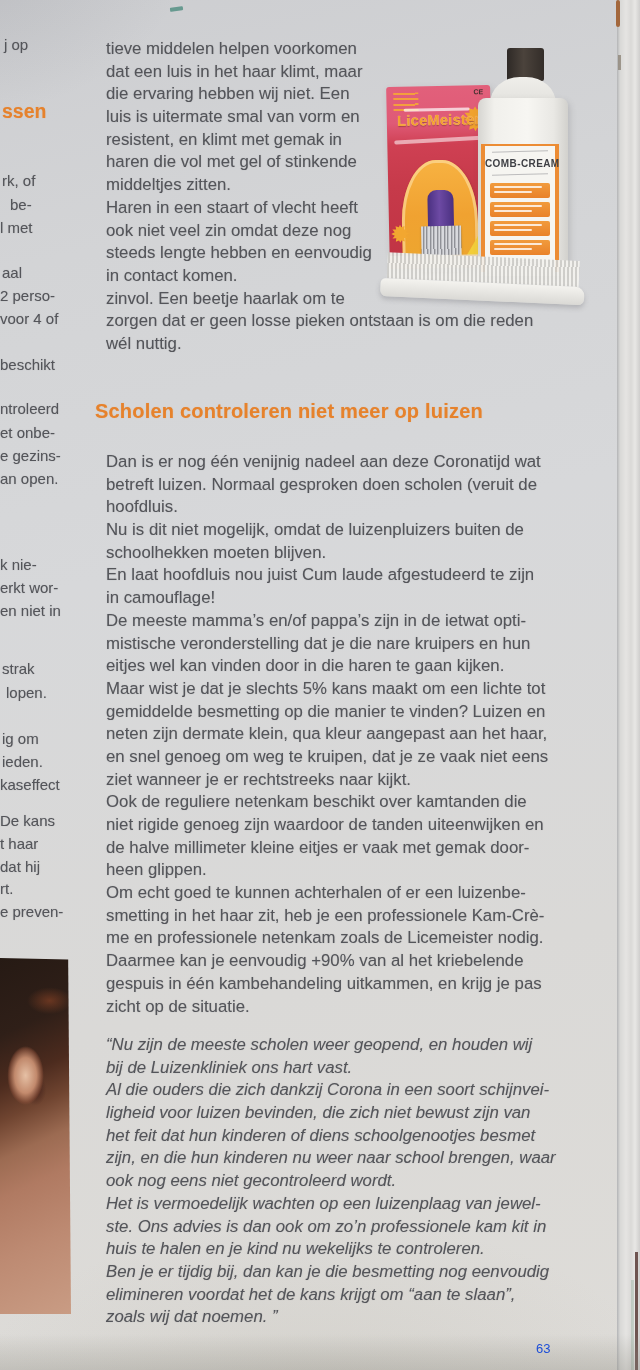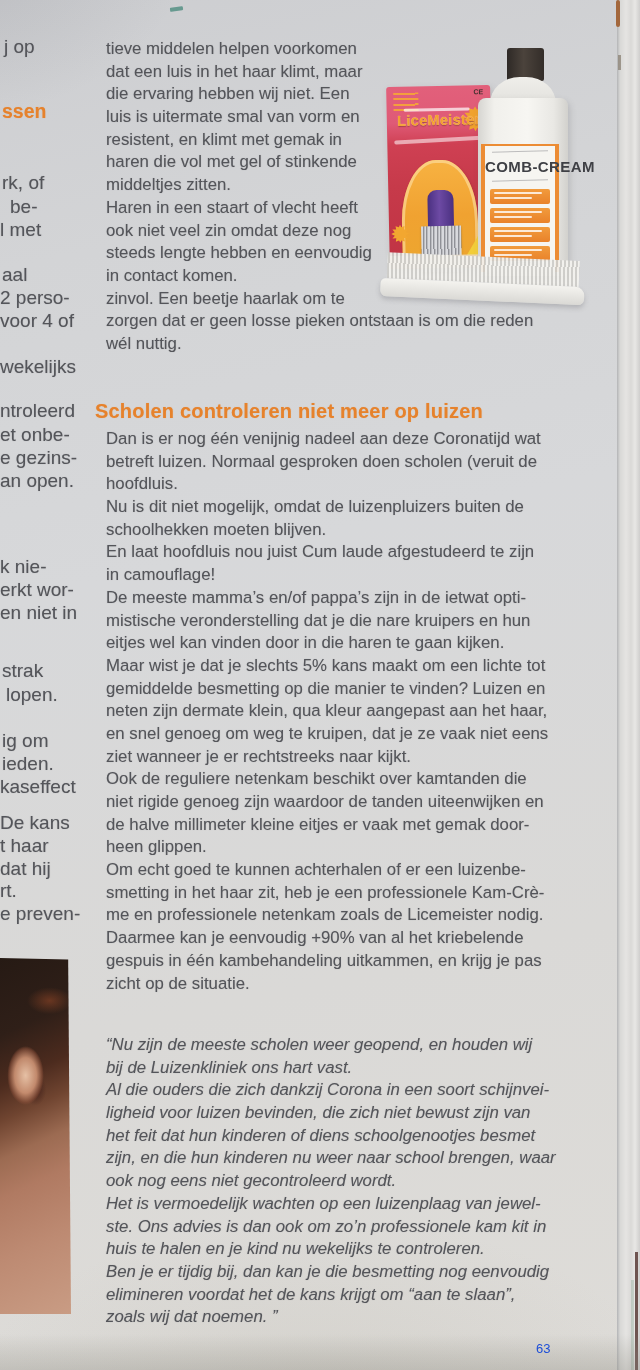--- a/index.html
+++ b/index.html
@@ -16,21 +16,21 @@
   .edge-dash-top{position:absolute;right:20px;top:0;width:4px;height:27px;background:#a3673c;border-radius:2px;}
   .edge-dash-mid{position:absolute;right:19px;top:55px;width:3px;height:15px;background:#8d8578;opacity:.8;}
   .edge-dash-bottom{position:absolute;right:2px;bottom:0;width:3px;height:118px;background:#6e5450;}
   .edge-tint{position:absolute;right:6px;bottom:0;width:3px;height:90px;background:#9db3a4;opacity:.45;}
   .bottom-shade{position:absolute;left:0;right:0;bottom:0;height:36px;
     background:linear-gradient(180deg,rgba(150,148,138,0) 0%,rgba(150,148,138,0.22) 55%,rgba(138,136,126,0.32) 100%);}
   .top-mark{position:absolute;left:170px;top:7px;width:13px;height:4px;background:#4d8c80;
     opacity:.8;border-radius:1px;transform:rotate(-8deg);}
 
   
-  .frag{position:absolute;left:2px;font-size:19px;color:#54555a;white-space:nowrap;
+  .frag{position:absolute;left:2px;font-size:15px;color:#54555a;white-space:nowrap;
     text-shadow:0 0 1px rgba(84,85,90,.35);}
   .frag-orange{color:#e6822c;font-weight:bold;font-size:19.5px;text-shadow:0 0 1px rgba(230,130,44,.4);text-align:center;}
   .textblock{position:absolute;left:95px;}
   .tline{height:22.7px;line-height:22.7px;font-size:16.8px;color:#54555a;white-space:nowrap;
     text-shadow:0 0 1px rgba(84,85,90,.35);margin-left:11px;}
   .quote .tline{font-style:italic;}
   .article-heading{position:absolute;left:95px;top:400px;font-size:20px;font-weight:bold;
     color:#e6822c;white-space:nowrap;letter-spacing:.2px;text-shadow:0 0 1px rgba(230,130,44,.4);}
   .page-number{position:absolute;left:536px;top:1341px;font-size:13px;color:#1d4ed8;}
 
@@ -79,21 +79,21 @@
   .bottle-cap{position:absolute;left:29px;top:2px;width:37px;height:33px;border-radius:3px 3px 2px 2px;
     background:linear-gradient(90deg,#2e2926 0%,#4b433c 45%,#332d29 100%);}
   .bottle-neck{position:absolute;left:12px;top:31px;width:66px;height:28px;
     background:linear-gradient(180deg,#efeeea,#e2e1dd);border-radius:45% 45% 0 0 / 95% 95% 0 0;}
   .bottle-body{position:absolute;left:0;top:52px;width:90px;height:178px;border-radius:8px 8px 4px 4px;
     background:linear-gradient(90deg,#d6d5d1 0%,#f1f0ec 18%,#f7f6f2 55%,#e9e8e4 84%,#d2d1cd 100%);
     box-shadow:2px 3px 6px rgba(90,90,95,.22);}
   .bottle-label{position:absolute;left:3px;top:46px;width:70px;height:126px;background:#f6f5f1;
     border-left:4px solid #ec8c34;border-right:4px solid #ec8c34;border-top:2px solid #ec8c34;}
   .label-wave{height:0;border-top:1px solid rgba(120,120,126,.45);margin:5px 7px 0;transform:rotate(-1.5deg);}
-  .bottle-title{margin-top:6px;text-align:center;font-size:15px;font-weight:bold;letter-spacing:.4px;
+  .bottle-title{margin-top:6px;text-align:center;font-size:10px;font-weight:bold;letter-spacing:.4px;
     color:#3f4045;white-space:nowrap;}
   .bands{margin-top:8px;}
   .band{height:15px;margin:4px 5px;border-radius:2px;position:relative;
     background:linear-gradient(180deg,#f19b3d,#e9822a);}
   .band i{position:absolute;left:4px;height:2px;background:rgba(255,255,255,.8);border-radius:1px;display:block;}
   .band i:nth-child(1){top:3px;width:80%;}
   .band i:nth-child(2){top:8px;width:64%;}
   .bottle-brand{position:absolute;left:0;width:100%;bottom:10px;text-align:center;font-size:7px;
     letter-spacing:1.2px;color:#8c8c90;}
 
@@ -118,21 +118,21 @@
 
 <div>
   <div class="frag" style="top:36px;left:4px">j op</div>
   <div class="frag frag-orange" style="top:100px">ssen</div>
   <div class="frag" style="top:172px">rk, of</div>
   <div class="frag" style="top:196px;left:10px">be-</div>
   <div class="frag" style="top:219px;left:0">l met</div>
   <div class="frag" style="top:264px">aal</div>
   <div class="frag" style="top:287px;left:0">2 perso-</div>
   <div class="frag" style="top:310px;left:0">voor 4 of</div>
-  <div class="frag" style="top:356px;left:0">wekelijks</div>
+  <div class="frag" style="top:356px;left:0">beschikt</div>
   <div class="frag" style="top:400px;left:0">ntroleerd</div>
   <div class="frag" style="top:424px;left:0">et onbe-</div>
   <div class="frag" style="top:447px;left:0">e gezins-</div>
   <div class="frag" style="top:470px;left:0">an open.</div>
   <div class="frag" style="top:556px;left:0">k nie-</div>
   <div class="frag" style="top:579px;left:0">erkt wor-</div>
   <div class="frag" style="top:602px;left:0">en niet in</div>
   <div class="frag" style="top:660px">strak</div>
   <div class="frag" style="top:684px;left:6px">lopen.</div>
   <div class="frag" style="top:730px">ig om</div>
@@ -155,21 +155,21 @@
     <div class="tline">middeltjes zitten.</div>
     <div class="tline">Haren in een staart of vlecht heeft</div>
     <div class="tline">ook niet veel zin omdat deze nog</div>
     <div class="tline">steeds lengte hebben en eenvoudig</div>
     <div class="tline">in contact komen.</div>
     <div class="tline">zinvol. Een beetje haarlak om te</div>
     <div class="tline">zorgen dat er geen losse pieken ontstaan is om die reden</div>
     <div class="tline">wél nuttig.</div>
   </div>
 <div class="article-heading">Scholen controleren niet meer op luizen</div>
-<div class="textblock" style="top:428px">
+<div class="textblock" style="top:451px">
     <div class="tline">Dan is er nog één venijnig nadeel aan deze Coronatijd wat</div>
     <div class="tline">betreft luizen. Normaal gesproken doen scholen (veruit de</div>
     <div class="tline">hoofdluis.</div>
     <div class="tline">Nu is dit niet mogelijk, omdat de luizenpluizers buiten de</div>
     <div class="tline">schoolhekken moeten blijven.</div>
     <div class="tline">En laat hoofdluis nou juist Cum laude afgestudeerd te zijn</div>
     <div class="tline">in camouflage!</div>
     <div class="tline">De meeste mamma’s en/of pappa’s zijn in de ietwat opti-</div>
     <div class="tline">mistische veronderstelling dat je die nare kruipers en hun</div>
     <div class="tline">eitjes wel kan vinden door in die haren te gaan kijken.</div>

